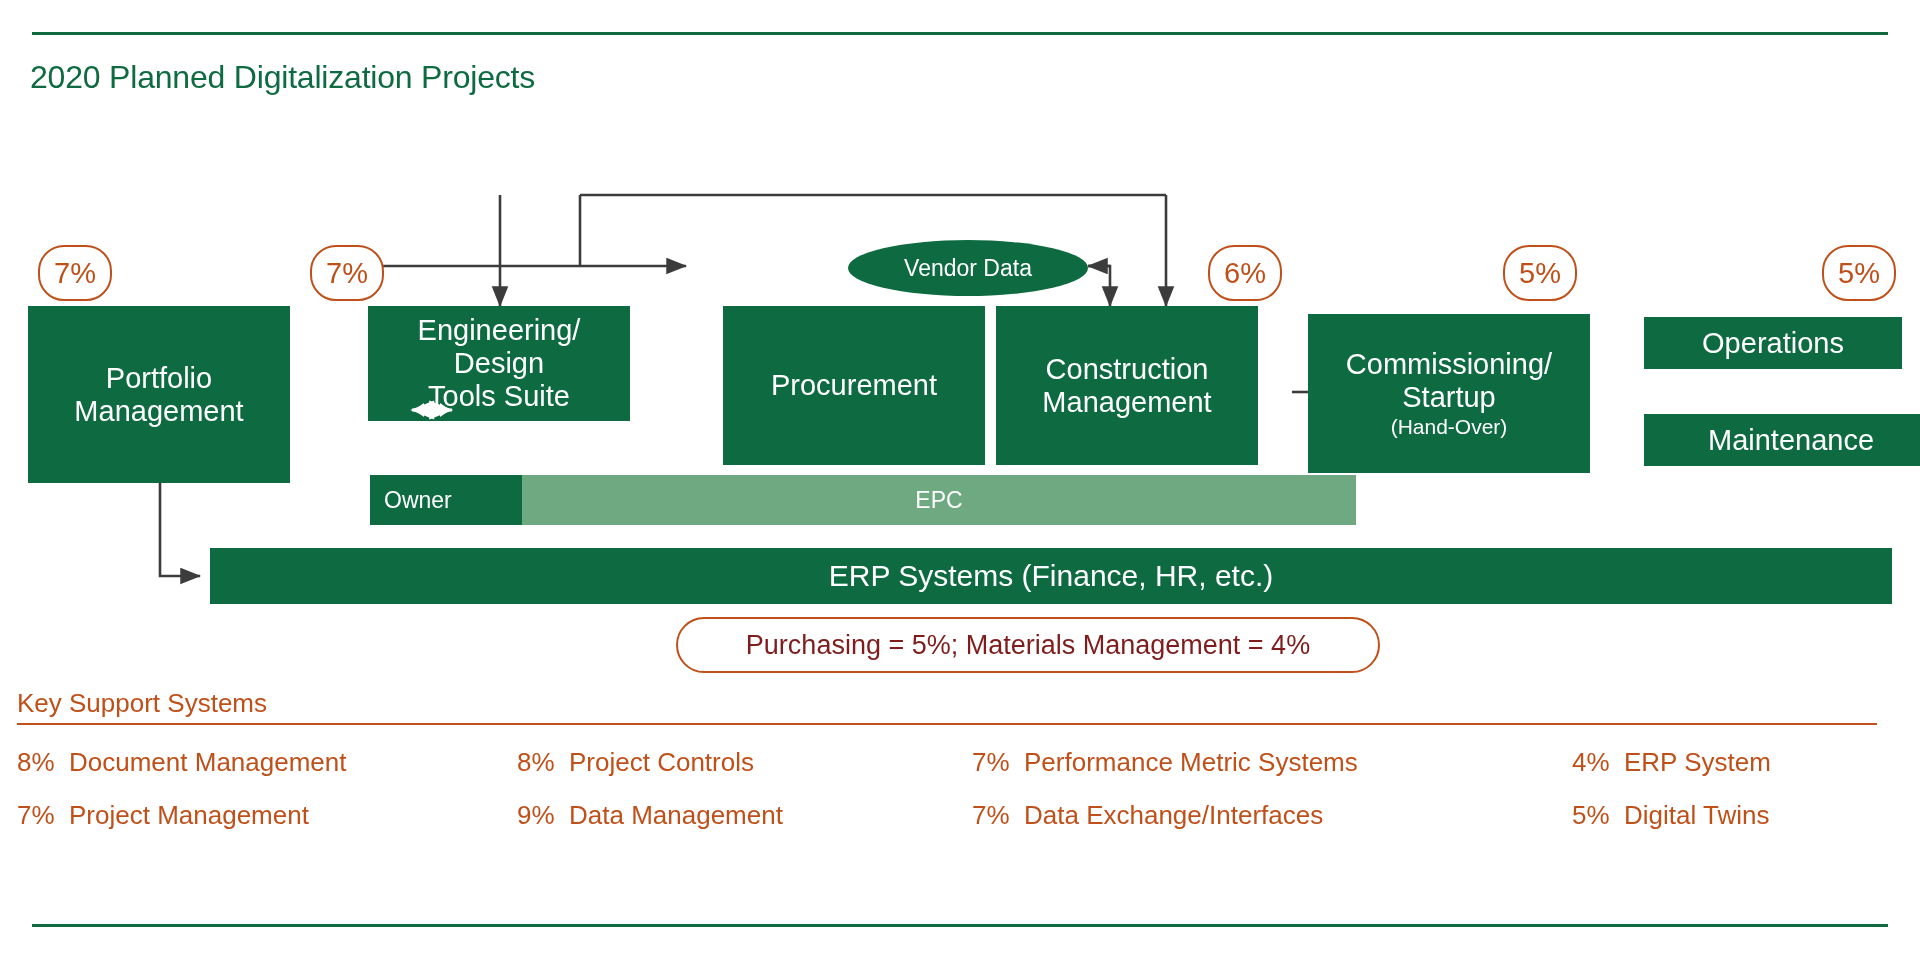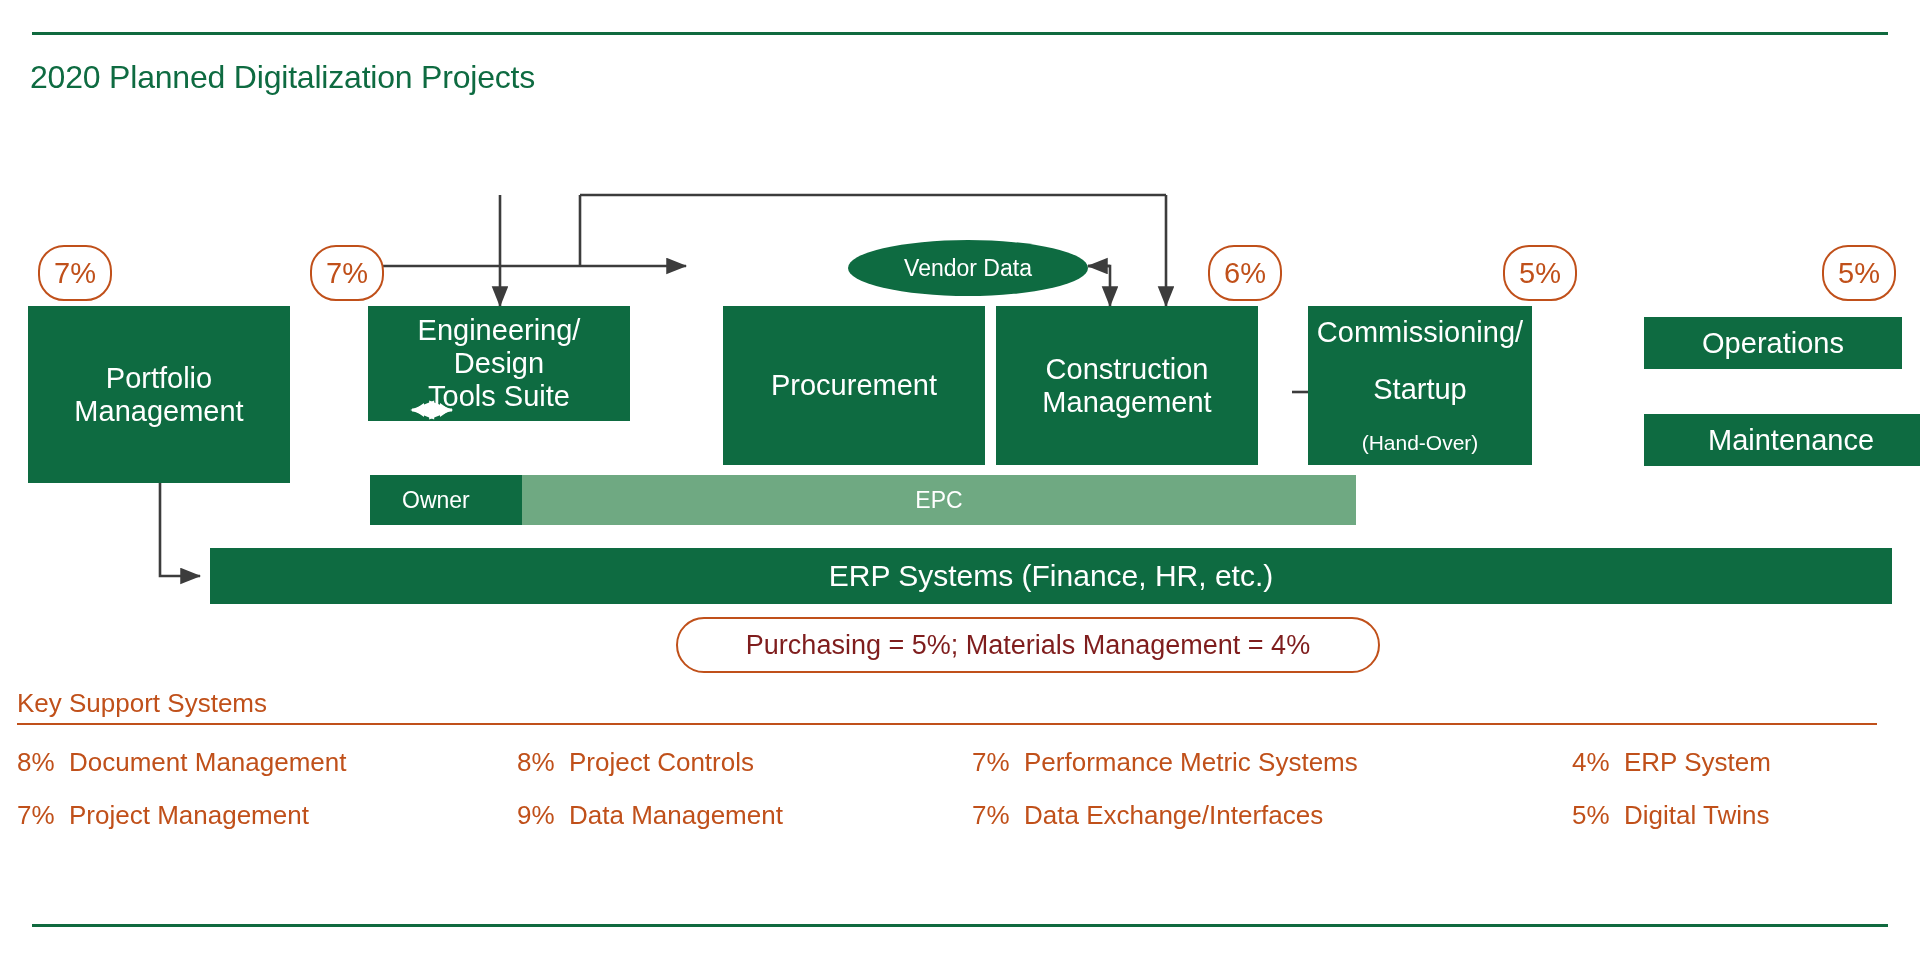--- a/index.html
+++ b/index.html
@@ -106,21 +106,21 @@
     position: absolute;
     display: flex;
     align-items: stretch;
   }
   #owner-seg {
     background: #0E6B41;
     color: #ffffff;
     font-size: 23px;
     display: flex;
     align-items: center;
-    padding-left: 32px;
+    padding-left: 14px;
     box-sizing: border-box;
   }
   #epc-seg {
     background: #6FA982;
     color: #ffffff;
     font-size: 23px;
     display: flex;
     align-items: center;
     justify-content: center;
     flex: 1;
@@ -275,21 +275,21 @@
 
   <div class="pbox" style="left:723px; top:306px; width:262px; height:159px;">
     <span>Procurement</span>
   </div>
 
   <div class="pbox" style="left:996px; top:306px; width:262px; height:159px;">
     <span>Construction</span>
     <span>Management</span>
   </div>
 
-  <div class="pbox" style="left:1308px; top:306px; width:224px; height:159px;gap:24px;">
+  <div class="pbox" style="left:1308px; top:314px; width:282px; height:159px;">
     <span>Commissioning/</span>
     <span>Startup</span>
     <span class="sub">(Hand-Over)</span>
   </div>
 
   <div class="pbox" style="left:1644px; top:317px; width:258px; height:52px;">
     <span>Operations</span>
   </div>
 
   <div class="pbox" style="left:1644px; top:414px; width:294px; height:52px;">

